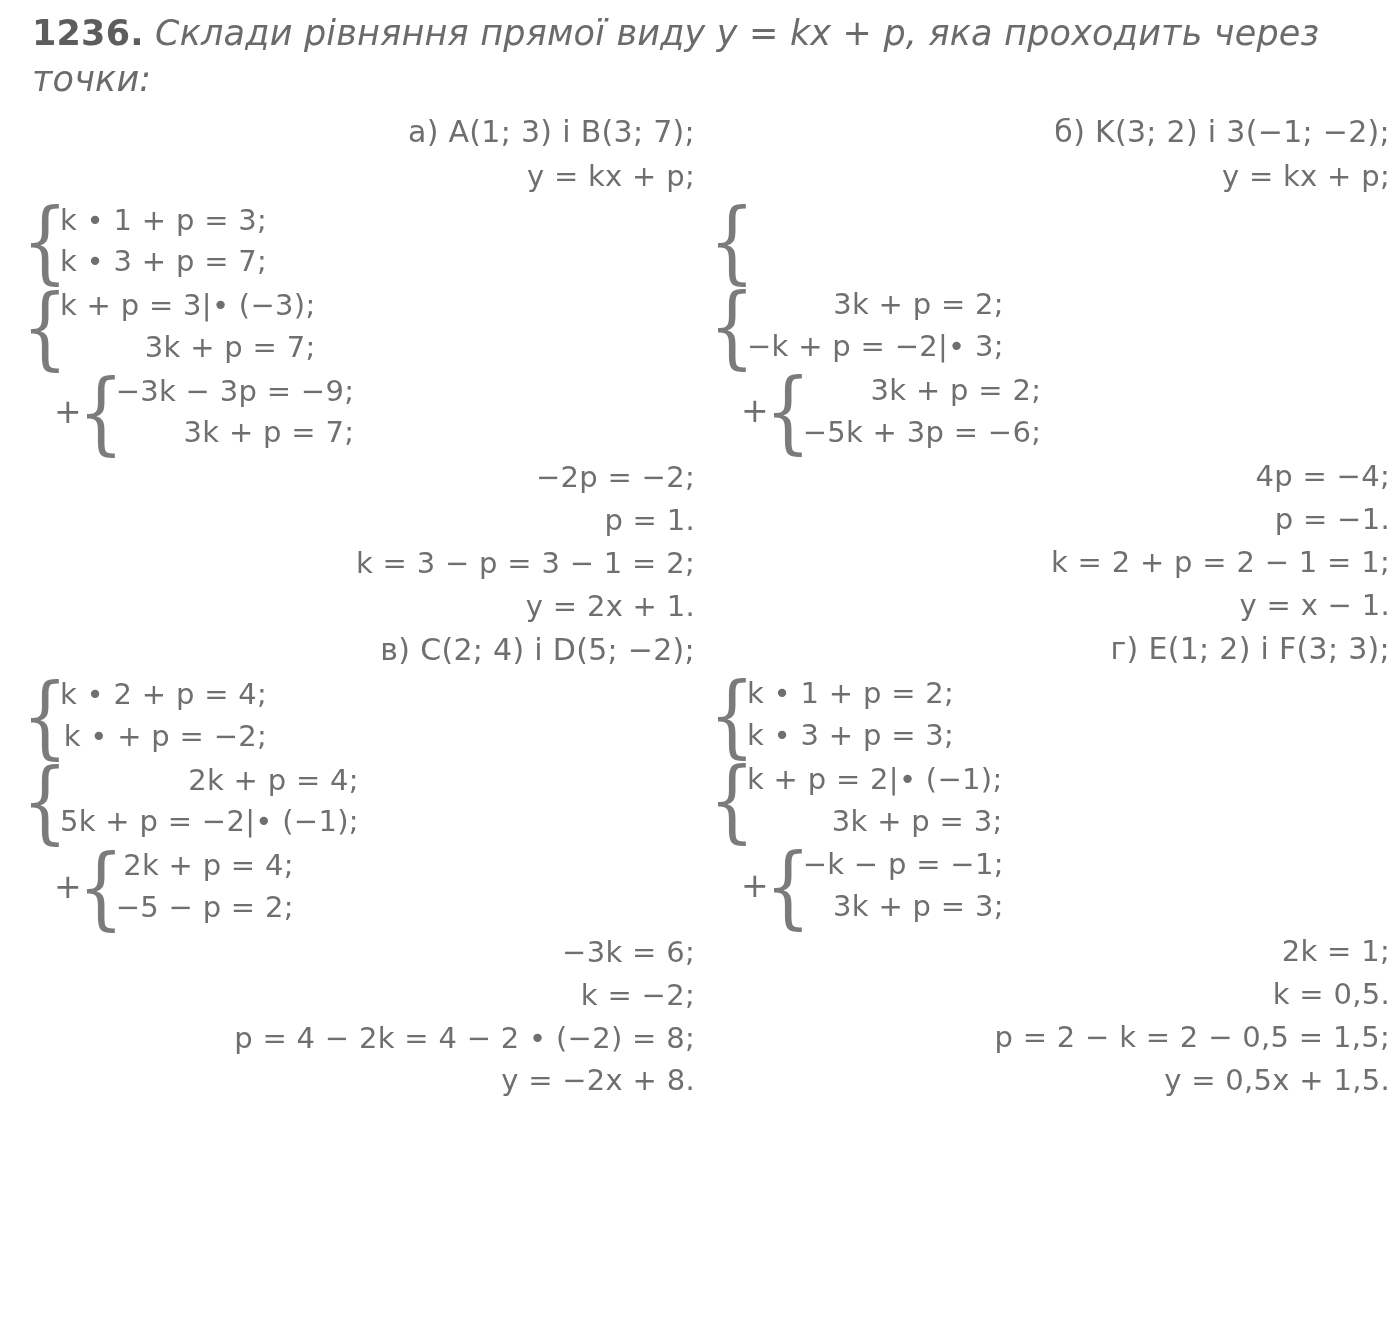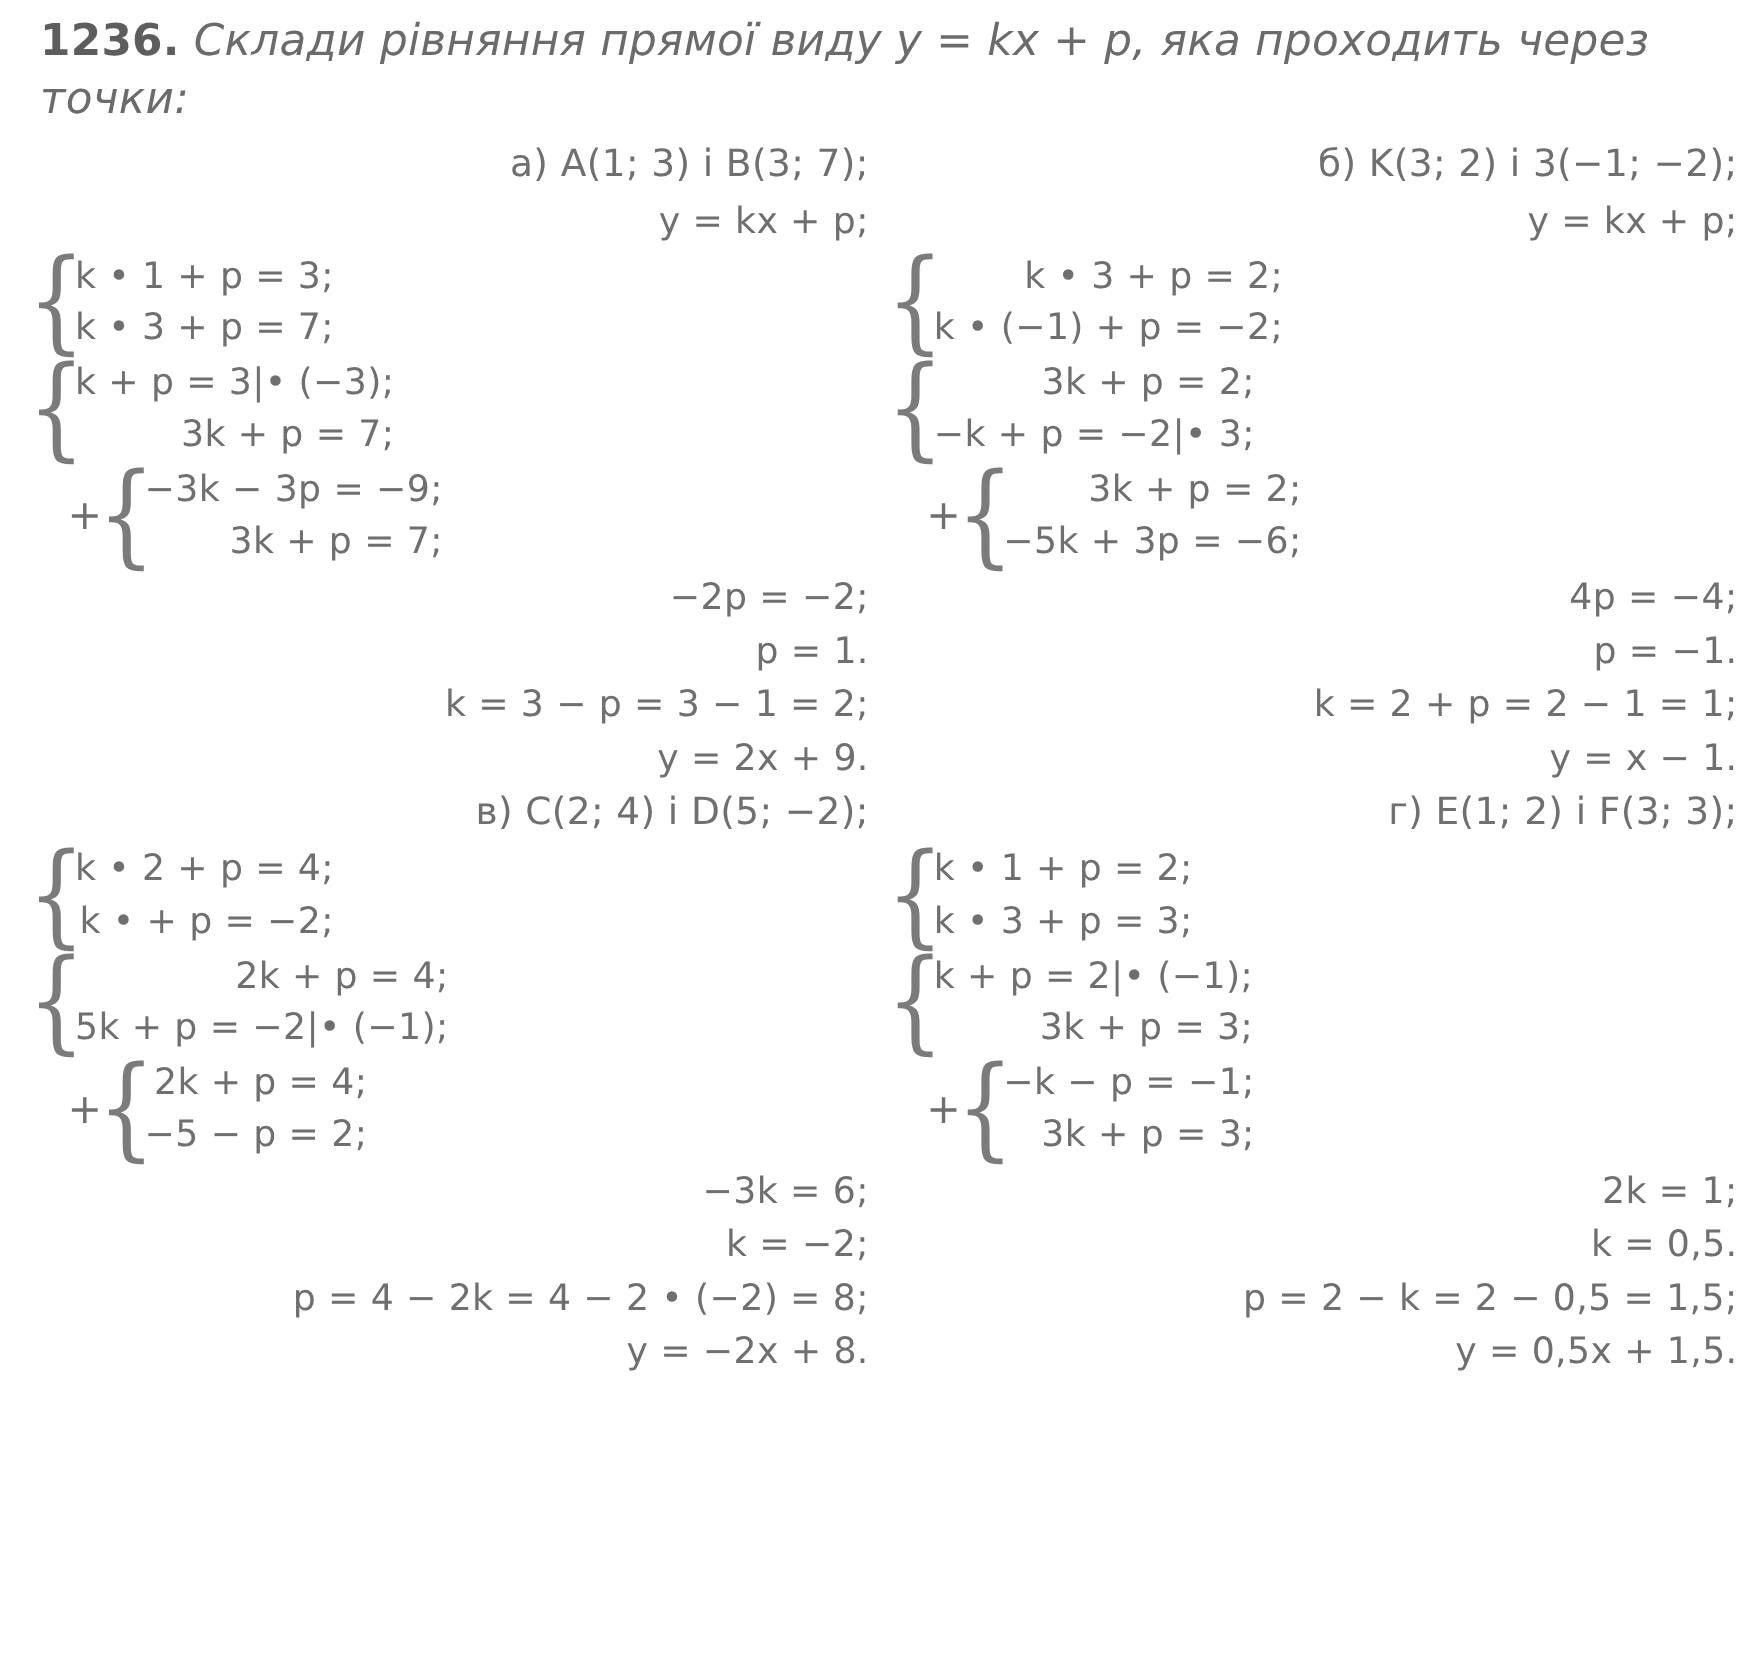--- a/index.html
+++ b/index.html
@@ -137,21 +137,21 @@
           <div class="brace">{</div>
           <div class="sys-rows">
             <div class="line">−3k − 3p = −9;</div>
             <div class="line">3k + p = 7;</div>
           </div>
         </div>
 
         <div class="line">−2p = −2;</div>
         <div class="line">p = 1.</div>
         <div class="line">k = 3 − p = 3 − 1 = 2;</div>
-        <div class="line">y = 2x + 9.</div>
+        <div class="line">y = 2x + 1.</div>
       </div>
 
       <div class="part">
         <div class="line sub-label">в) C(2; 4) і D(5; −2);</div>
 
         <div class="system">
           <div class="brace">{</div>
           <div class="sys-rows">
             <div class="line">k • 2 + p = 4;</div>
             <div class="line">k • + p = −2;</div>
@@ -184,24 +184,20 @@
     </div>
 
     <div class="col col-right">
 
       <div class="part">
         <div class="line sub-label">б) K(3; 2) і 3(−1; −2);</div>
         <div class="line">y = kx + p;</div>
 
         <div class="system">
           <div class="brace">{</div>
-          <div class="sys-rows">
-            <div class="line">k • 3 + p = 2;</div>
-            <div class="line">k • (−1) + p = −2;</div>
-          </div>
         </div>
 
         <div class="system">
           <div class="brace">{</div>
           <div class="sys-rows">
             <div class="line">3k + p = 2;</div>
             <div class="line">−k + p = −2|• 3;</div>
           </div>
         </div>
 

